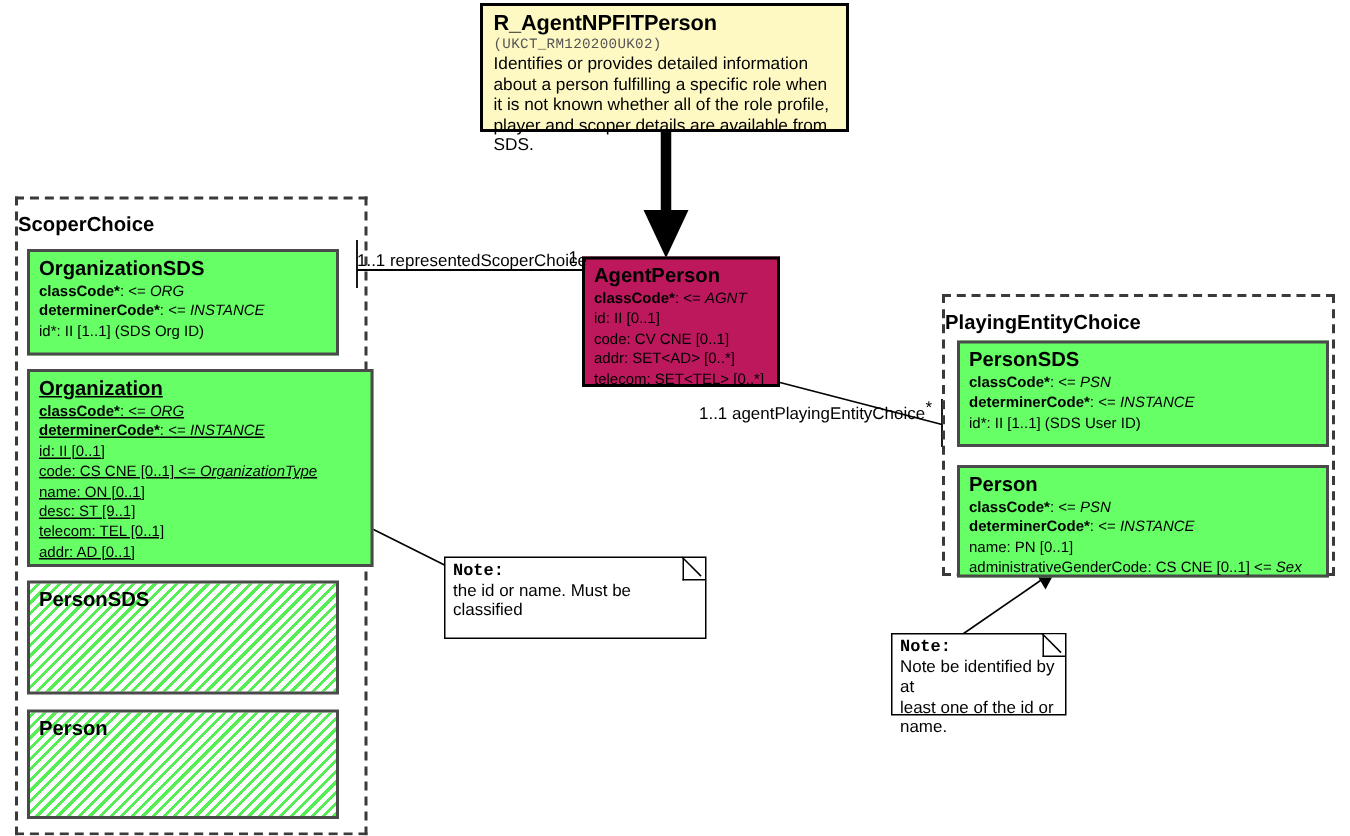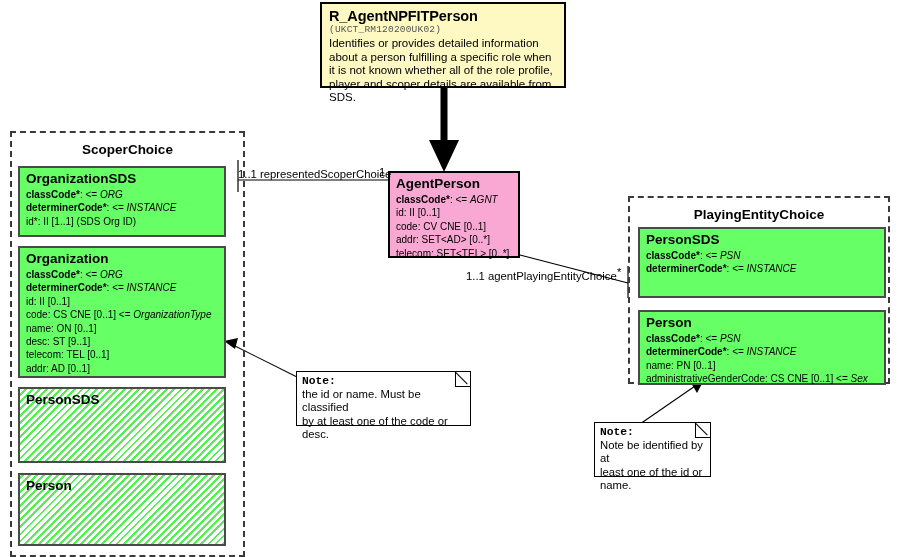--- a/index.html
+++ b/index.html
@@ -51,34 +51,34 @@
   }
 
   
   .choice {
     border: 2px dashed #3a3a3a;
     background: transparent;
   }
   .choice-title {
     position: absolute;
     left: 0; right: 0;
-    text-align: center;
+    text-align: left;
     font-size: 13.5px;
     font-weight: bold;
     color: #000;
   }
 
   
   .clsbox {
     border: 2px solid #4a4a4a;
     background: #66ff66;
     padding: 3px 5px 16px 6px;
   }
   .clsbox.yellow {
-    background: #f9a8d4;
+    background: #be185d;
     border: 2px solid #000000;
   }
   .clsbox.hatched {
     background-color: #ffffff;
     background-image: repeating-linear-gradient(
       -45deg,
       #55ee55 0px, #55ee55 2px,
       #ffffff 2px, #ffffff 5px
     );
   }
@@ -195,21 +195,21 @@
     <div class="choice-title" style="top:9px;">ScoperChoice</div>
   </div>
 
   <div class="abs clsbox" style="left:18px; top:166px; width:208px; height:71px;">
     <div class="cls-name">OrganizationSDS</div>
     <div class="attr"><b>classCode*</b>: &lt;= <i>ORG</i></div>
     <div class="attr"><b>determinerCode*</b>: &lt;= <i>INSTANCE</i></div>
     <div class="attr">id*: II [1..1] (SDS Org ID)</div>
   </div>
 
-  <div class="abs clsbox" style="left:18px; top:246px; width:208px; height:132px;">
+  <div class="abs clsbox" style="left:18px; top:246px; width:231px; height:132px;text-decoration:underline;">
     <div class="cls-name">Organization</div>
     <div class="attr"><b>classCode*</b>: &lt;= <i>ORG</i></div>
     <div class="attr"><b>determinerCode*</b>: &lt;= <i>INSTANCE</i></div>
     <div class="attr">id: II [0..1]</div>
     <div class="attr">code: CS CNE [0..1] &lt;= <i>OrganizationType</i></div>
     <div class="attr">name: ON [0..1]</div>
     <div class="attr">desc: ST [9..1]</div>
     <div class="attr">telecom: TEL [0..1]</div>
     <div class="attr">addr: AD [0..1]</div>
   </div>
@@ -232,20 +232,21 @@
   </div>
 
   <div class="abs choice" style="left:628px; top:196px; width:262px; height:188px;">
     <div class="choice-title" style="top:9px;">PlayingEntityChoice</div>
   </div>
 
   <div class="abs clsbox" style="left:638px; top:227px; width:248px; height:71px;">
     <div class="cls-name">PersonSDS</div>
     <div class="attr"><b>classCode*</b>: &lt;= <i>PSN</i></div>
     <div class="attr"><b>determinerCode*</b>: &lt;= <i>INSTANCE</i></div>
+    <div class="attr">id*: II [1..1] (SDS User ID)</div>
   </div>
 
   <div class="abs clsbox" style="left:638px; top:310px; width:248px; height:75px;">
     <div class="cls-name">Person</div>
     <div class="attr"><b>classCode*</b>: &lt;= <i>PSN</i></div>
     <div class="attr"><b>determinerCode*</b>: &lt;= <i>INSTANCE</i></div>
     <div class="attr">name: PN [0..1]</div>
     <div class="attr">administrativeGenderCode: CS CNE [0..1] &lt;= <i>Sex</i></div>
   </div>
 
@@ -253,21 +254,20 @@
   <div class="edge-label" style="left:379px; top:166px;">1</div>
 
   <div class="edge-label" style="left:466px; top:270px;">1..1 agentPlayingEntityChoice</div>
   <div class="edge-label" style="left:617px; top:266px;">*</div>
 
   <div class="note" style="left:296px; top:371px; width:175px; height:55px;">
     <div class="note-fold"></div>
     <div class="note-inner">
       <div class="note-label">Note:</div>
       <div class="note-text">the id or name.  Must be classified</div>
-      <div class="note-text">by at least one of the code or desc.</div>
     </div>
   </div>
 
   <div class="note" style="left:594px; top:422px; width:117px; height:55px;">
     <div class="note-fold"></div>
     <div class="note-inner">
       <div class="note-label">Note:</div>
       <div class="note-text">Note be identified by at</div>
       <div class="note-text">least one of the id or</div>
       <div class="note-text">name.</div>

